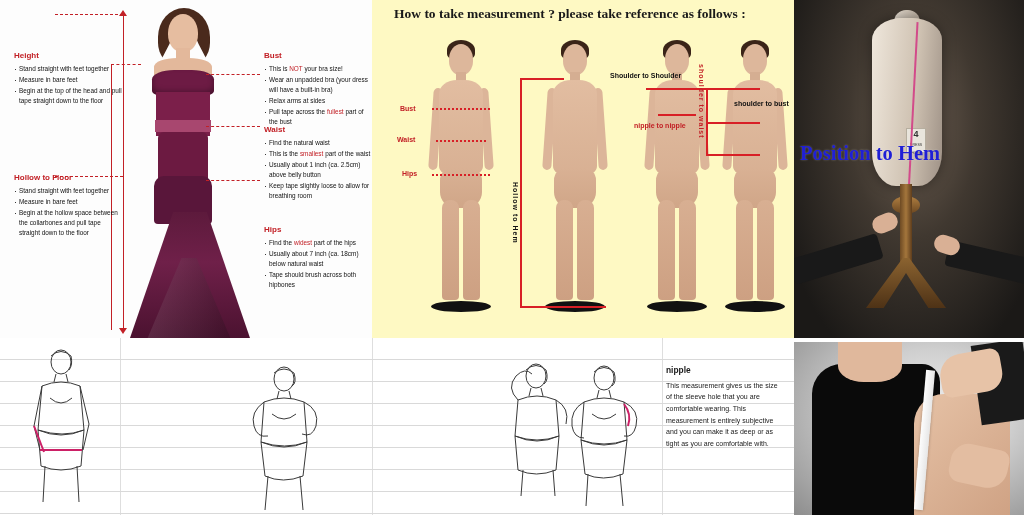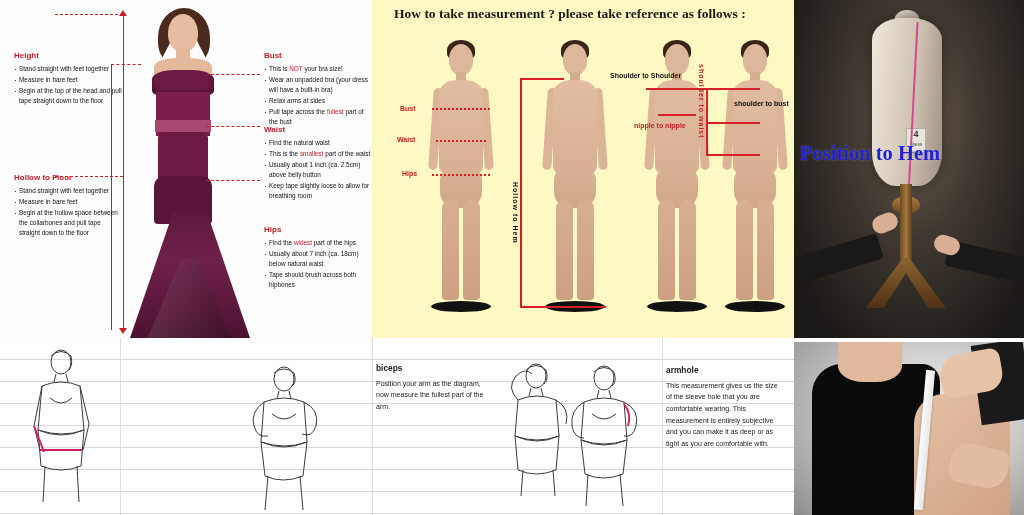--- a/index.html
+++ b/index.html
@@ -577,24 +577,20 @@
         <path d="M41 27 l-2 8 M51 27 l2 8"></path>
         <path d="M26 38 q20 -8 40 0 l3 40 q-22 8 -46 0 z"></path>
         <path d="M26 38 q-14 10 -10 24 q3 12 14 10"></path>
         <path d="M66 38 q16 8 12 24 q-4 12 -14 8"></path>
         <path d="M23 78 q23 10 46 0 l-4 34 q-20 8 -38 0 z"></path>
         <path d="M30 112 l-3 34 M62 112 l3 34"></path>
         <path d="M34 50 q12 10 24 0"></path>
       </svg>
     </div>
 
-    <div class="note" style="left:376px; top:24px;">
-      <b>biceps</b>
-      <span>Position your arm as the diagram, now measure the fullest part of the arm.</span>
-    </div>
 
     <div class="sketch" style="left:500px; top:20px;">
       <svg class="fig" width="74" height="140" viewBox="0 0 74 140" fill="none" stroke="#3a3a3a" stroke-width="1">
         <ellipse cx="36" cy="18" rx="10" ry="12"></ellipse>
         <path d="M26 12 q10 -9 20 0 q3 10 -2 14"></path>
         <path d="M31 30 l-2 8 M41 30 l2 8"></path>
         <path d="M18 42 q19 -8 38 0 l3 36 q-22 8 -44 0 z"></path>
         <path d="M18 42 q-12 -12 -2 -24 q9 -9 16 -2"></path>
         <path d="M56 42 q14 8 10 24"></path>
         <path d="M15 78 q22 10 44 0 l-3 34 q-20 8 -38 0 z"></path>
@@ -611,21 +607,21 @@
         <path d="M24 40 q-14 8 -12 24 q2 12 12 12"></path>
         <path d="M64 40 q16 8 12 24 q-3 12 -12 10"></path>
         <path d="M21 78 q23 10 46 0 l-4 34 q-20 8 -38 0 z"></path>
         <path d="M28 112 l-2 32 M60 112 l3 32"></path>
         <path d="M32 52 q12 10 24 0"></path>
         <path d="M64 42 q8 10 4 22" stroke="#cc2066" stroke-width="2"></path>
       </svg>
     </div>
 
     <div class="note" style="left:666px; top:26px;">
-      <b>armhole</b>
+      <b>nipple</b>
       <span>This measurement gives us the size of the sleeve hole that you are comfortable wearing. This measurement is entirely subjective and you can make it as deep or as tight as you are comfortable with.</span>
     </div>
   </div>
 
   <div class="photo-arm">
     <div class="pa-bg"></div>
     <div class="pa-dress"></div>
     <div class="pa-neck"></div>
     <div class="pa-arm"></div>
     <div class="pa-sleeve"></div>

